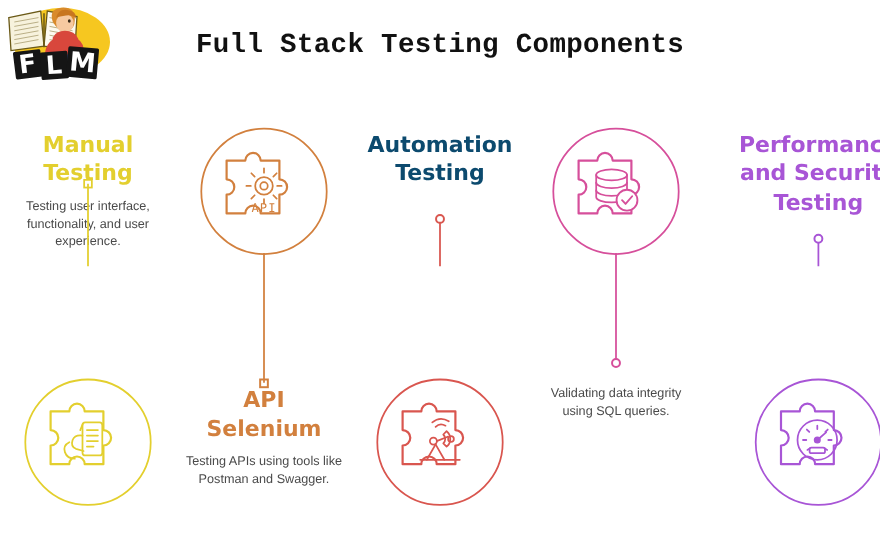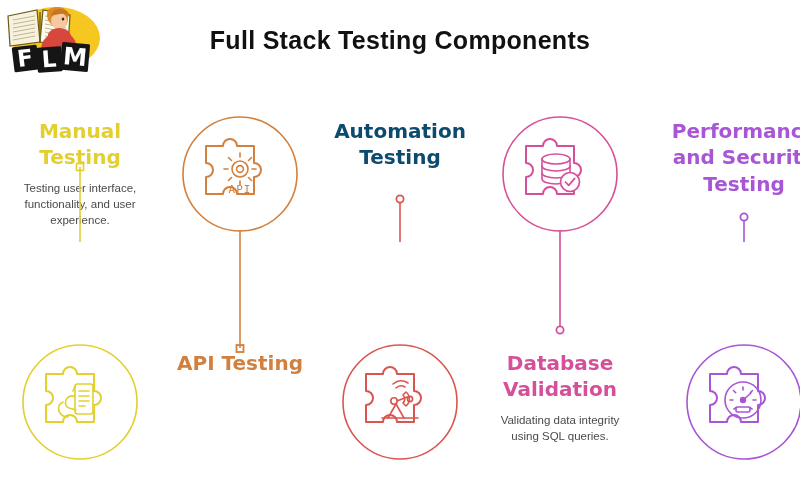--- a/index.html
+++ b/index.html
@@ -28,21 +28,21 @@
   #page-title {
     position: absolute;
     left: 0;
     top: 26px;
     width: 800px;
     text-align: center;
     font-size: 25px;
     font-weight: bold;
     color: #111111;
     letter-spacing: 0.3px;
-    font-family: Liberation Sans, sans-serif;
+    font-family: Liberation Mono, monospace;
   }
 
   
   .col {
     position: absolute;
     top: 100px;
     width: 160px;
     height: 400px;
   }
   #col-0 { left: 0px; }
@@ -200,21 +200,22 @@
   </div>
 
   <div class="connector down">
     <svg width="160" height="130" viewBox="0 0 160 130">
       <line x1="80" y1="-10" x2="80" y2="118" stroke="#d2803e" stroke-width="1.6"></line>
       <rect x="76.5" y="115" width="7" height="7" fill="none" stroke="#d2803e" stroke-width="1.8"></rect>
     </svg>
   </div>
 
   <div class="textblock bottom">
-    <div class="heading" style="color:#d2803e">API Testing</div>
+    <div class="heading" style="color:#d2803e">API Selenium</div>
+    <div class="body">Testing APIs using tools like Postman and Swagger.</div>
   </div>
 </div>
 
 <div class="col" id="col-2">
 
   <div class="textblock top">
     <div class="heading" style="color:#0c4a6e">Automation Testing</div>
   </div>
 
   <div class="connector up">
@@ -267,21 +268,20 @@
   </div>
 
   <div class="connector down">
     <svg width="160" height="130" viewBox="0 0 160 130">
       <line x1="80" y1="-10" x2="80" y2="97" stroke="#d64f9b" stroke-width="1.6"></line>
       <circle cx="80" cy="100" r="3.6" fill="none" stroke="#d64f9b" stroke-width="1.8"></circle>
     </svg>
   </div>
 
   <div class="textblock bottom">
-    <div class="heading" style="color:#d64f9b">Database Validation</div>
     <div class="body">Validating data integrity using SQL queries.</div>
   </div>
 </div>
 
 <div class="col" id="col-4">
 
   <div class="textblock top">
     <div class="heading" style="color:#a855d6">Performance and Security Testing</div>
   </div>
 

